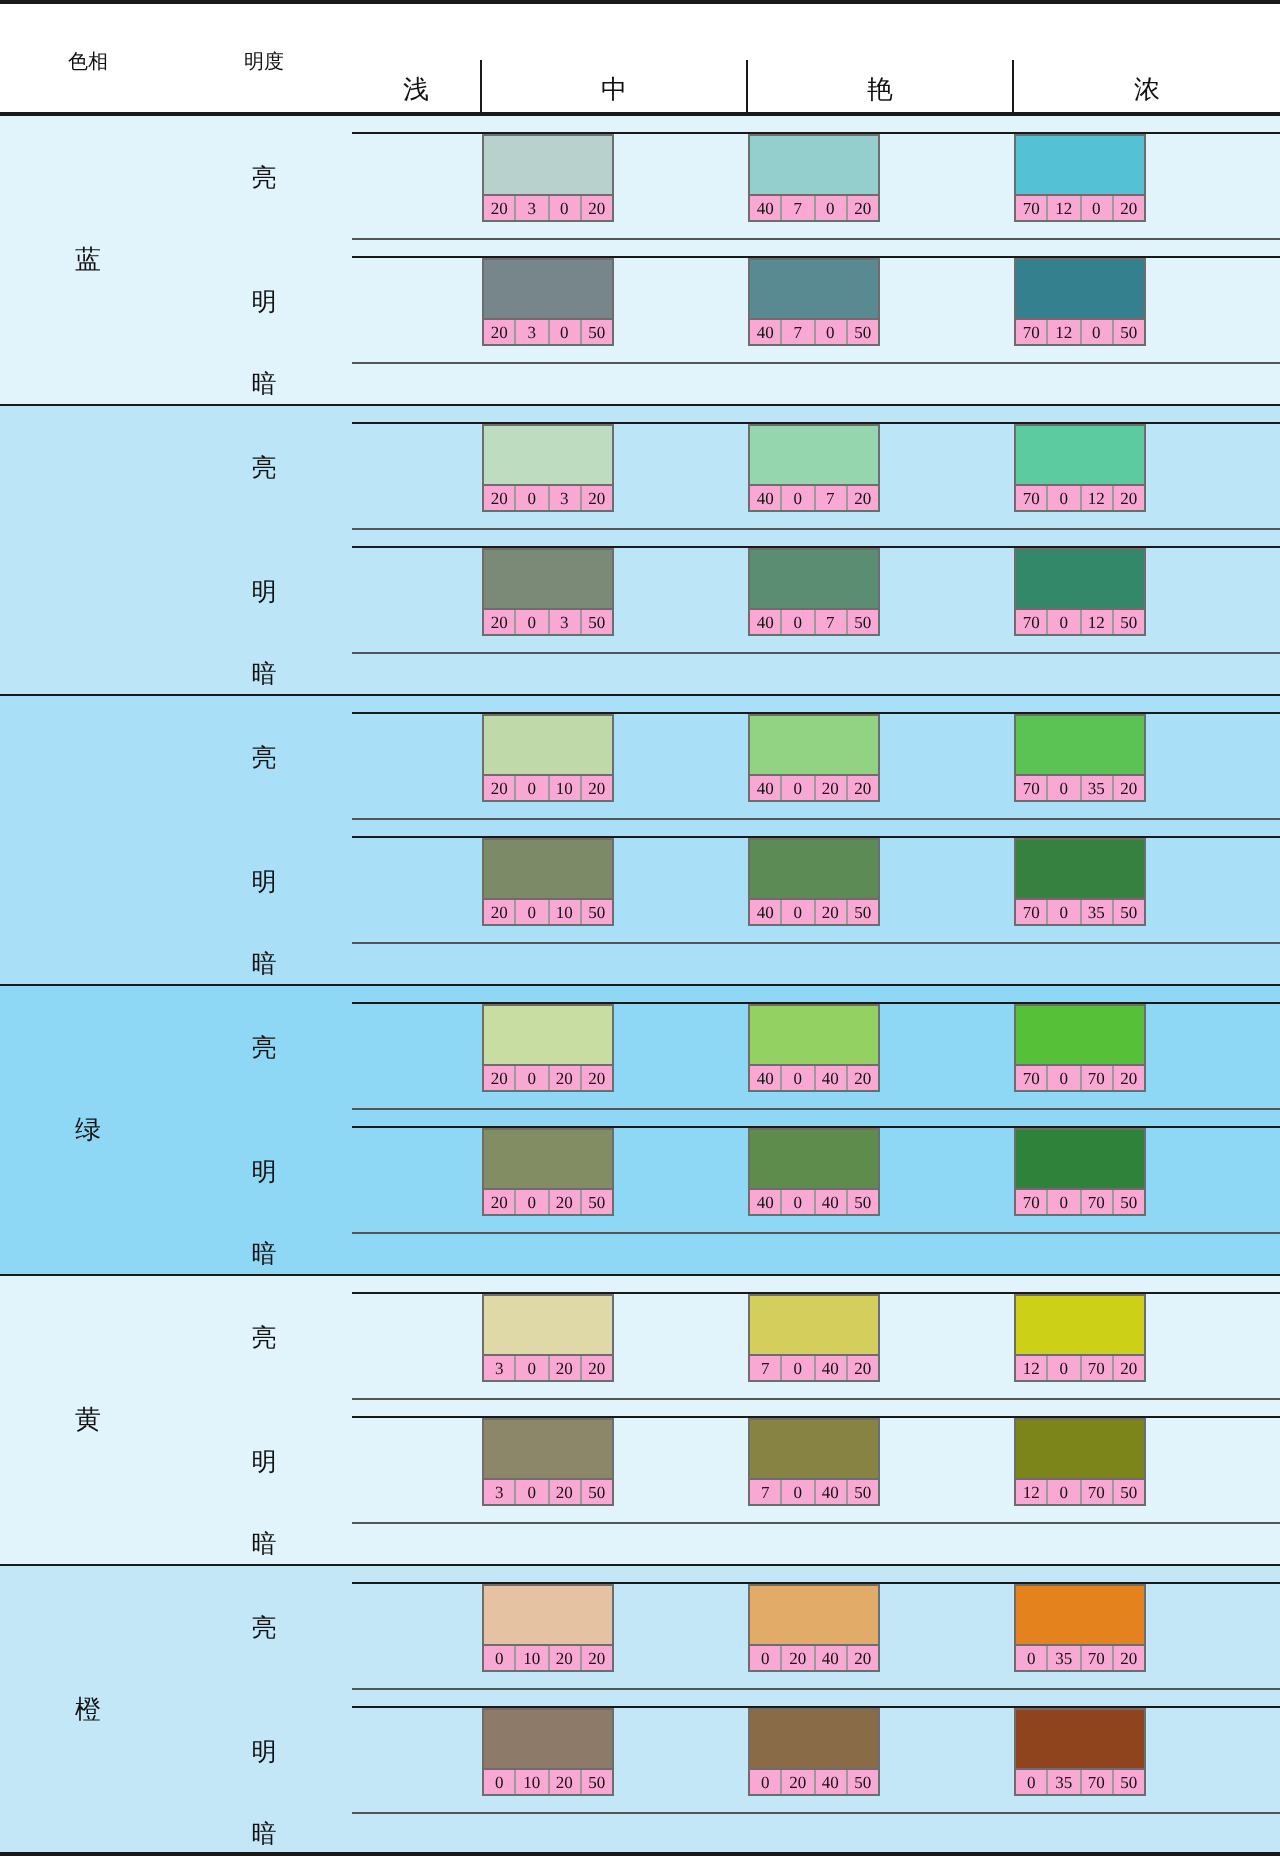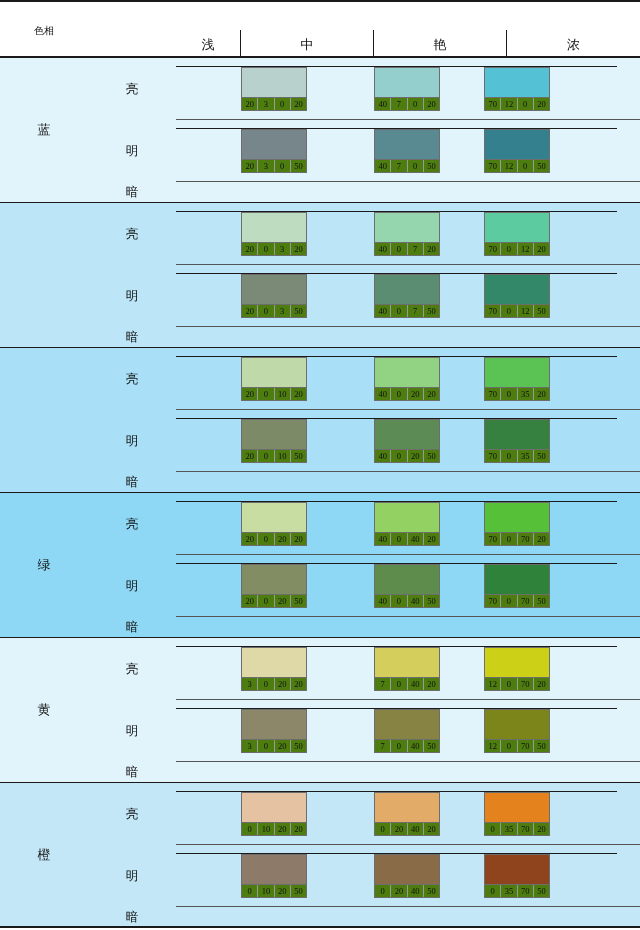--- a/index.html
+++ b/index.html
@@ -109,58 +109,59 @@
     left: 0; top: 8px; right: 0; height: 44px;
     display: flex;
   }
   .scol {
     position: relative;
     height: 44px;
     border-top: 1.6px solid #1a1a1a;
   }
   .scol.c-qian { width: 65px; }
   .scol.c-zhong{ width: 133px; }
-  .scol.c-yan  { width: 110px; text-align: right; }
+  .scol.c-yan  { width: 133px; text-align: right; }
   .scol.c-nong { width: 133px; }
 
   .swatch-box {
     position: absolute;
     left: 0; top: 0;
     width: 66px; height: 44px;
     display: flex; flex-direction: column;
     border: 1px solid #6d6d6d;
   }
   .swatch {
     flex: 1 1 auto;
     width: 100%;
   }
   .vals {
     height: 13px;
     display: flex;
-    background: #4d7c0f;
+    background: #f9a8d4;
     border-top: 1px solid #6d6d6d;
   }
   .vals span {
     flex: 1 1 0;
     display: flex; align-items: center; justify-content: center;
     font-size: 8.5px;
     line-height: 1;
     color: #111;
     border-right: 1px solid #9a9a9a;
     font-family: "Liberation Serif", serif;
   }
   .vals span:last-child { border-right: none; }
 </style>
 </head>
 <body>
 
 <div id="chart">
 
   <div class="header">
     <div class="hdr-hue">色相</div>
+    <div class="hdr-light">明度</div>
     <div class="hdr-sat-wrap">
       <div class="hdr-sat-cols">
         <div class="hdr-sat-col c-qian">浅</div>
         <div class="hdr-sat-col c-zhong">中</div>
         <div class="hdr-sat-col c-yan">艳</div>
         <div class="hdr-sat-col c-nong">浓</div>
       </div>
     </div>
   </div>
 

